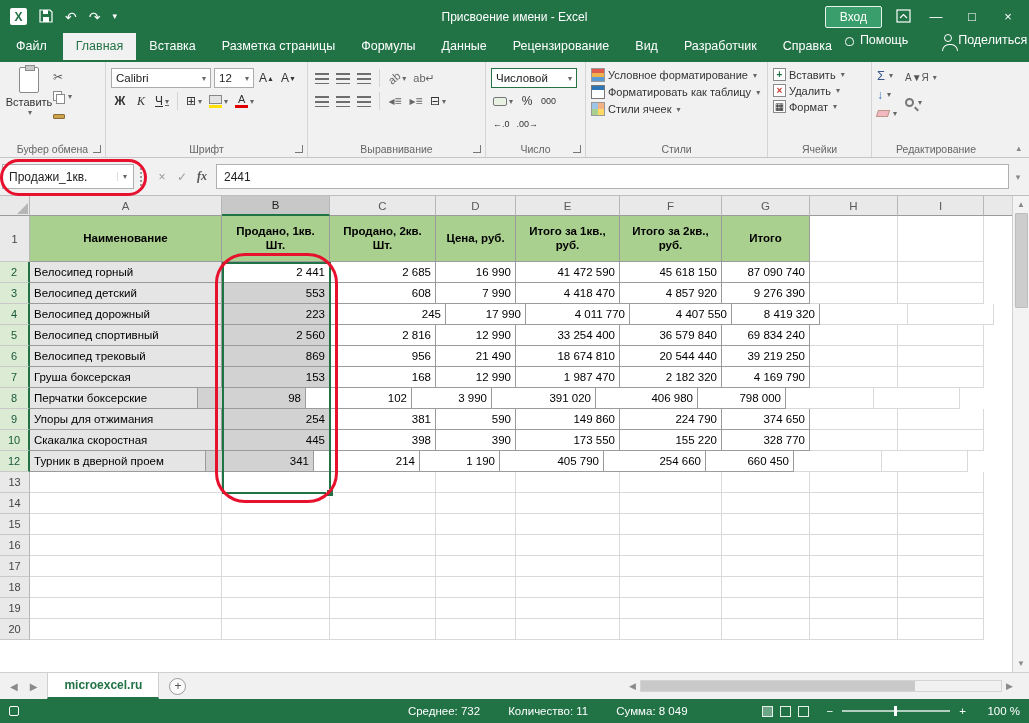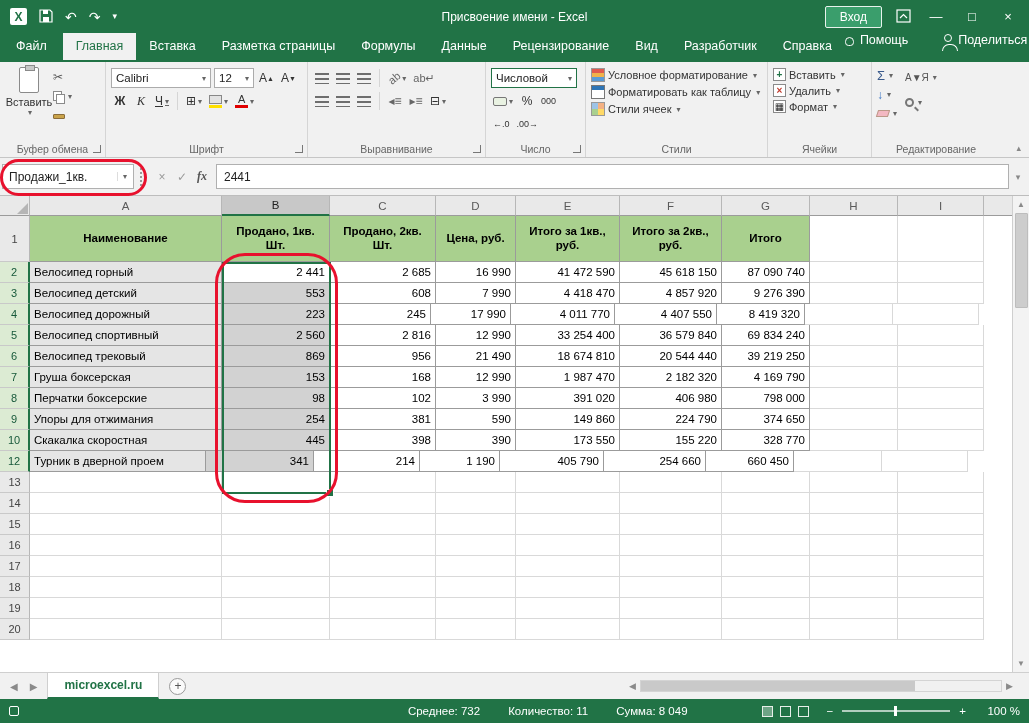--- a/index.html
+++ b/index.html
@@ -460,21 +460,21 @@
           <div class="cell tb num" style="width: 104px;">4 418 470</div>
           <div class="cell tb num" style="width: 102px;">4 857 920</div>
           <div class="cell tb num" style="width: 88px;">9 276 390</div>
           <div class="cell" style="width: 88px;"></div>
           <div class="cell" style="width: 86px;"></div>
         </div>
         <div class="grow">
           <div class="rowhdr sel" style="width: 30px;">4</div>
           <div class="cell tb yellow" style="width: 192px;">Велосипед дорожный</div>
           <div class="cell tb num selgray" style="width: 108px;">223</div>
-          <div class="cell tb num" style="width: 101px;">245</div>
+          <div class="cell tb num" style="width: 116px;">245</div>
           <div class="cell tb num" style="width: 80px;">17 990</div>
           <div class="cell tb num" style="width: 104px;">4 011 770</div>
           <div class="cell tb num" style="width: 102px;">4 407 550</div>
           <div class="cell tb num" style="width: 88px;">8 419 320</div>
           <div class="cell" style="width: 88px;"></div>
           <div class="cell" style="width: 86px;"></div>
         </div>
         <div class="grow">
           <div class="rowhdr sel" style="width: 30px;">5</div>
           <div class="cell tb yellow" style="width: 192px;">Велосипед спортивный</div>
@@ -506,21 +506,21 @@
           <div class="cell tb num" style="width: 106px;">168</div>
           <div class="cell tb num" style="width: 80px;">12 990</div>
           <div class="cell tb num" style="width: 104px;">1 987 470</div>
           <div class="cell tb num" style="width: 102px;">2 182 320</div>
           <div class="cell tb num" style="width: 88px;">4 169 790</div>
           <div class="cell" style="width: 88px;"></div>
           <div class="cell" style="width: 86px;"></div>
         </div>
         <div class="grow">
           <div class="rowhdr sel" style="width: 30px;">8</div>
-          <div class="cell tb yellow" style="width: 192px;">Перчатки боксерские</div>
+          <div class="cell tb yellow" style="width: 168px;">Перчатки боксерские</div>
           <div class="cell tb num selgray" style="width: 108px;">98</div>
           <div class="cell tb num" style="width: 106px;">102</div>
           <div class="cell tb num" style="width: 80px;">3 990</div>
           <div class="cell tb num" style="width: 104px;">391 020</div>
           <div class="cell tb num" style="width: 102px;">406 980</div>
           <div class="cell tb num" style="width: 88px;">798 000</div>
           <div class="cell" style="width: 88px;"></div>
           <div class="cell" style="width: 86px;"></div>
         </div>
         <div class="grow">

